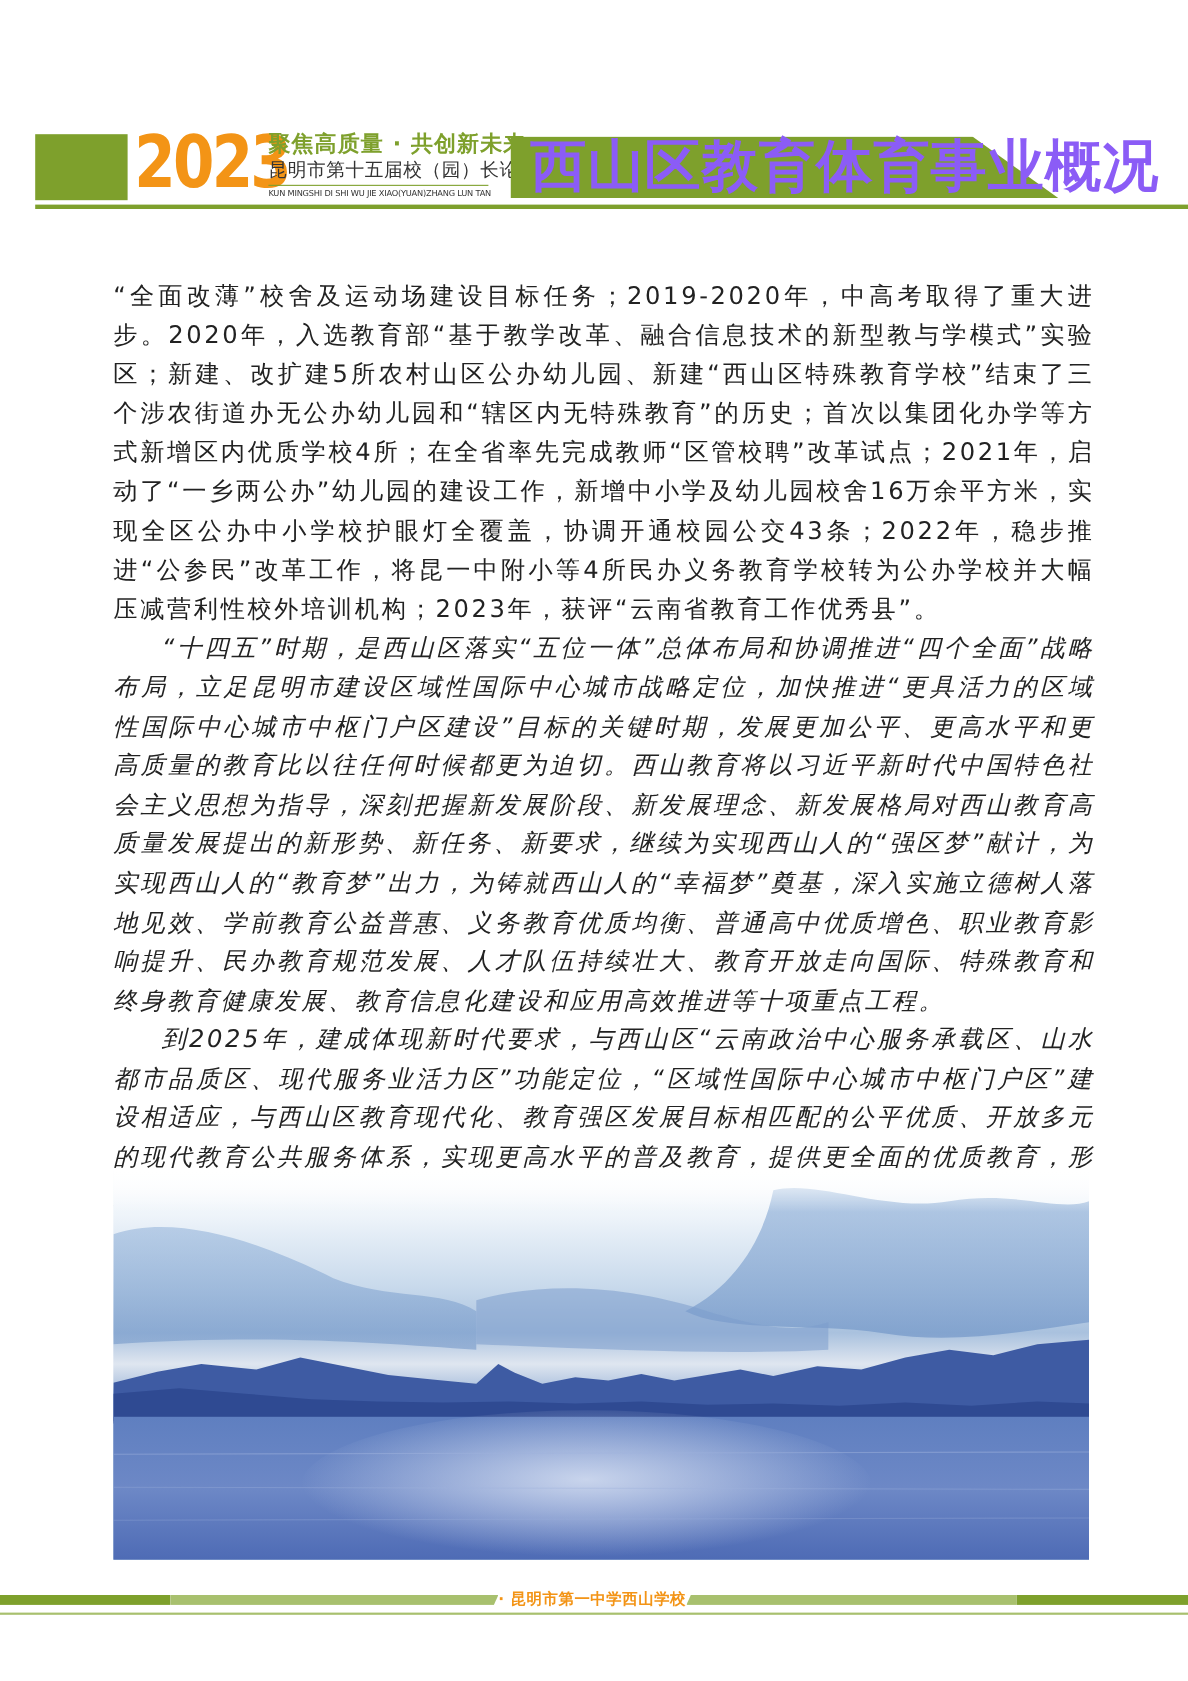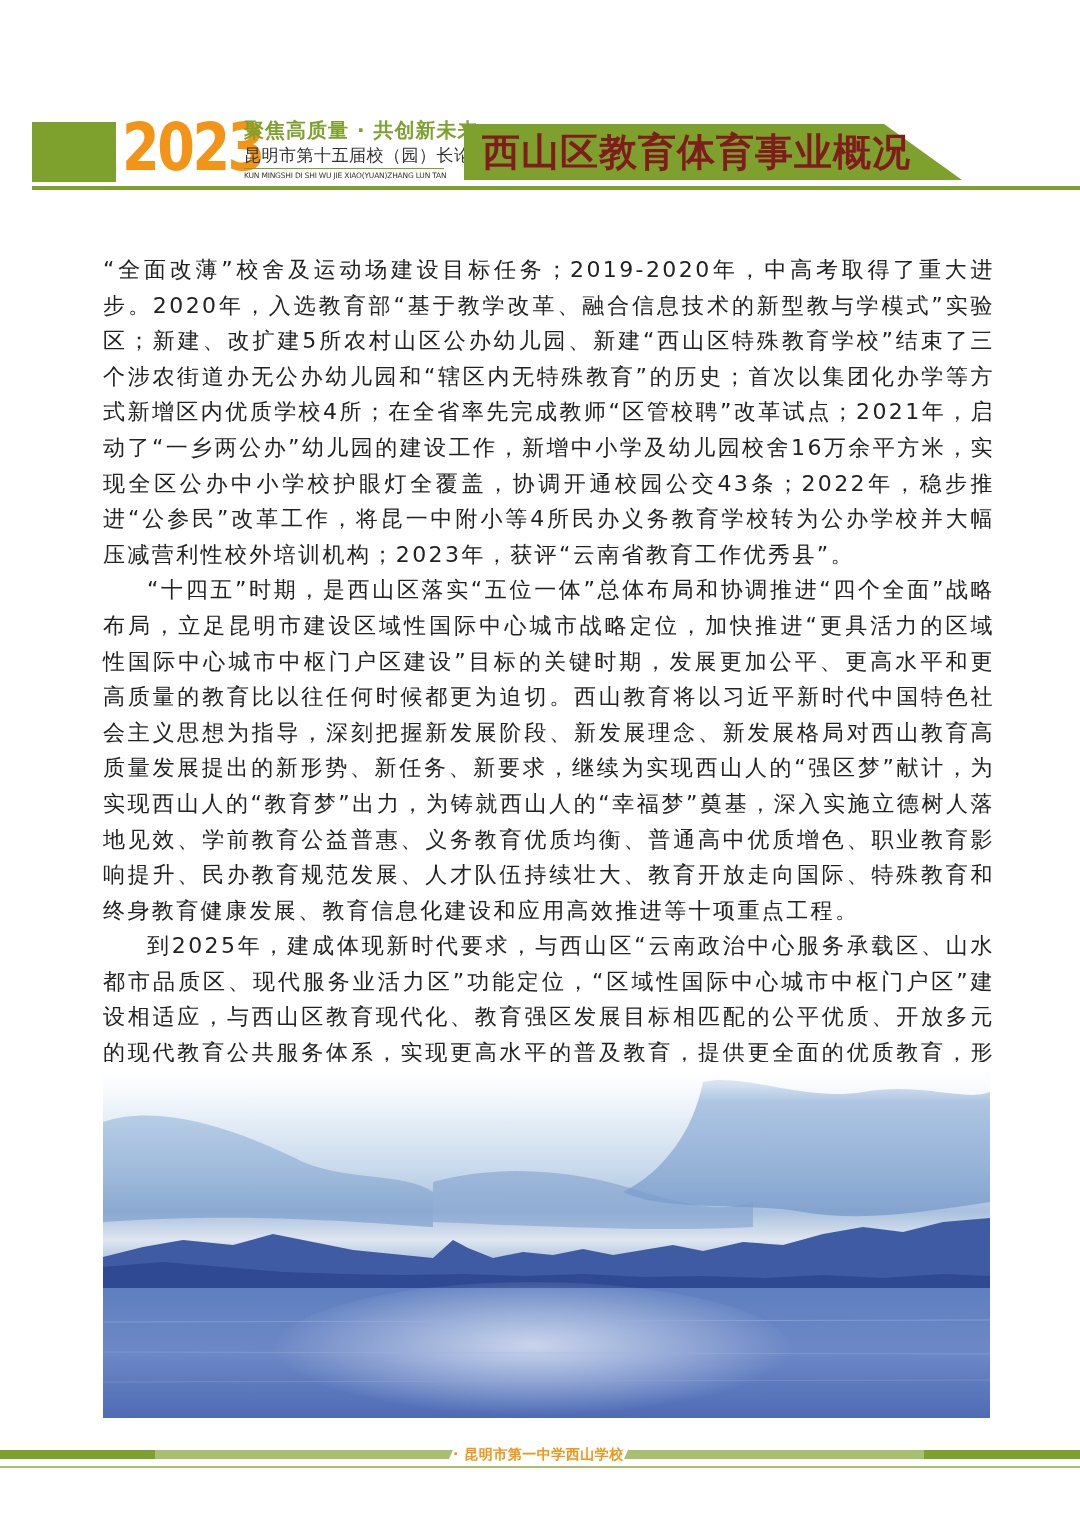--- a/index.html
+++ b/index.html
@@ -16,27 +16,27 @@
     color: #f39416; letter-spacing: -3px; transform: scaleX(0.82); transform-origin: left center;
   }
   .hdr-slogan { position: absolute; left: 212px; top: 118px; font-size: 20px; font-weight: bold; color: #7ea02c; letter-spacing: 1px; line-height: 24px; white-space: nowrap; }
   .hdr-forum { position: absolute; left: 212px; top: 145px; font-size: 17px; color: #333; line-height: 20px; white-space: nowrap; letter-spacing: 0.5px; }
   .hdr-forum-rule { position: absolute; left: 212px; top: 168px; width: 200px; height: 1px; background: #7ea02c; }
   .hdr-pinyin { position: absolute; left: 212px; top: 171px; font-size: 7.5px; color: #333; white-space: nowrap; letter-spacing: -0.2px; line-height: 10px; text-align: right; }
   .hdr-titlebox {
     position: absolute; left: 432px; top: 124px; width: 498px; height: 56px; background: #7ea02c;
     clip-path: polygon(0 0, 420px 0, 498px 56px, 0 56px);
   }
-  .hdr-title { position: absolute; left: 450px; top: 126px; font-size: 38px; font-weight: bold; color: #7f1d1d; letter-spacing: 1px; line-height: 52px; white-space: nowrap; }
+  .hdr-title { position: absolute; left: 450px; top: 126px; font-size: 51px; font-weight: bold; color: #8b5cf6; letter-spacing: 1px; line-height: 52px; white-space: nowrap; }
   .hdr-rule { position: absolute; left: 0; top: 186px; width: 1080px; height: 4px; background: #7ea02c; }
 
   
   .content { position: absolute; left: 103px; top: 252px; width: 892px; }
   .para { margin: 0; font-size: 22px; line-height: 35.6px; color: #222; letter-spacing: 2.4px; text-align: justify; text-align-last: left; }
-  .para.indent { text-indent: 2em; }
+  .para.indent { text-indent: 2em; font-style: italic; }
 
   
   .photo {
     position: absolute; left: 103px; top: 1062px; width: 887px; height: 356px; overflow: hidden;
     background: linear-gradient(180deg, #ffffff 0%, #eef4fa 12%, #c9daec 30%, #a9c1de 42%, #dfe6f0 50%, #b7c9e2 55%, #6f8fc4 58%);
   }
   .photo svg { position: absolute; left: 0; top: 0; }
   .photo-fade { position: absolute; left: 0; top: 0; width: 100%; height: 40px; background: linear-gradient(180deg, rgba(255,255,255,1), rgba(255,255,255,0)); }
 
   

